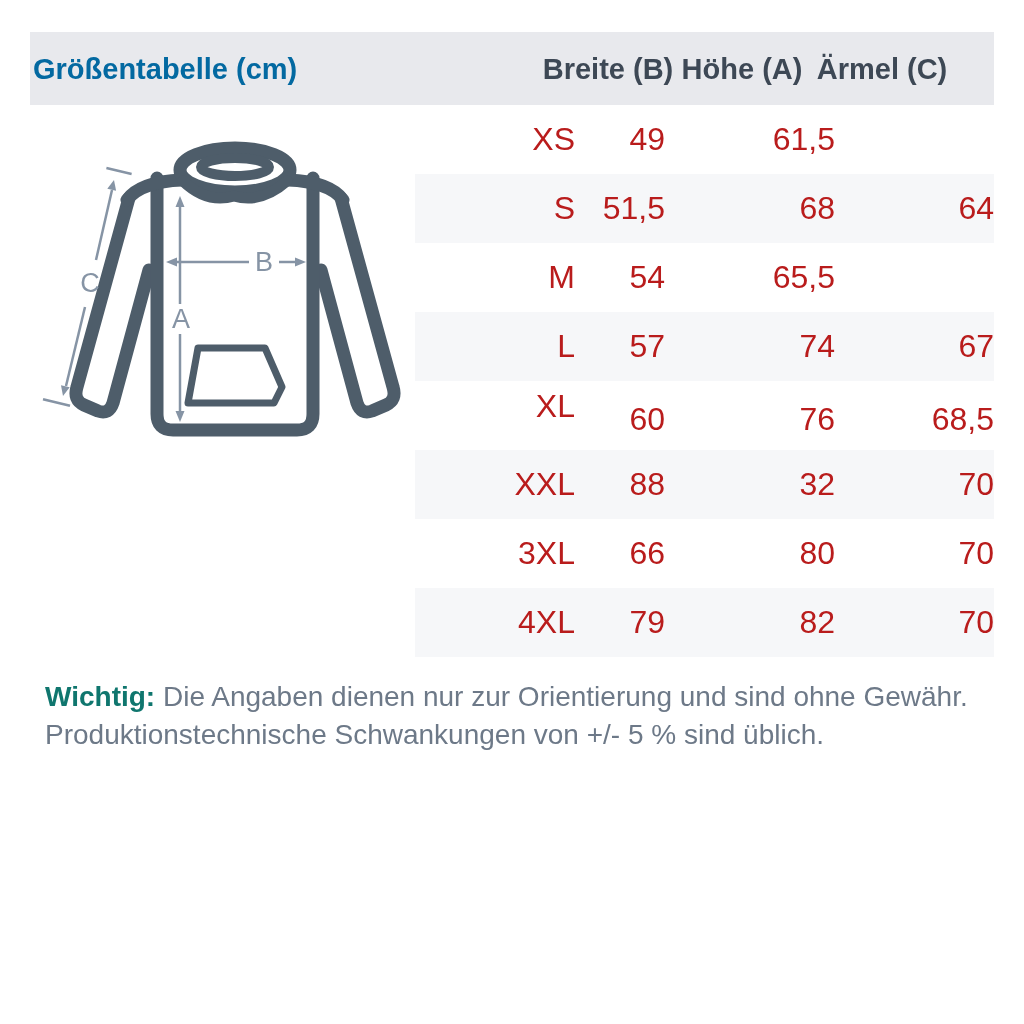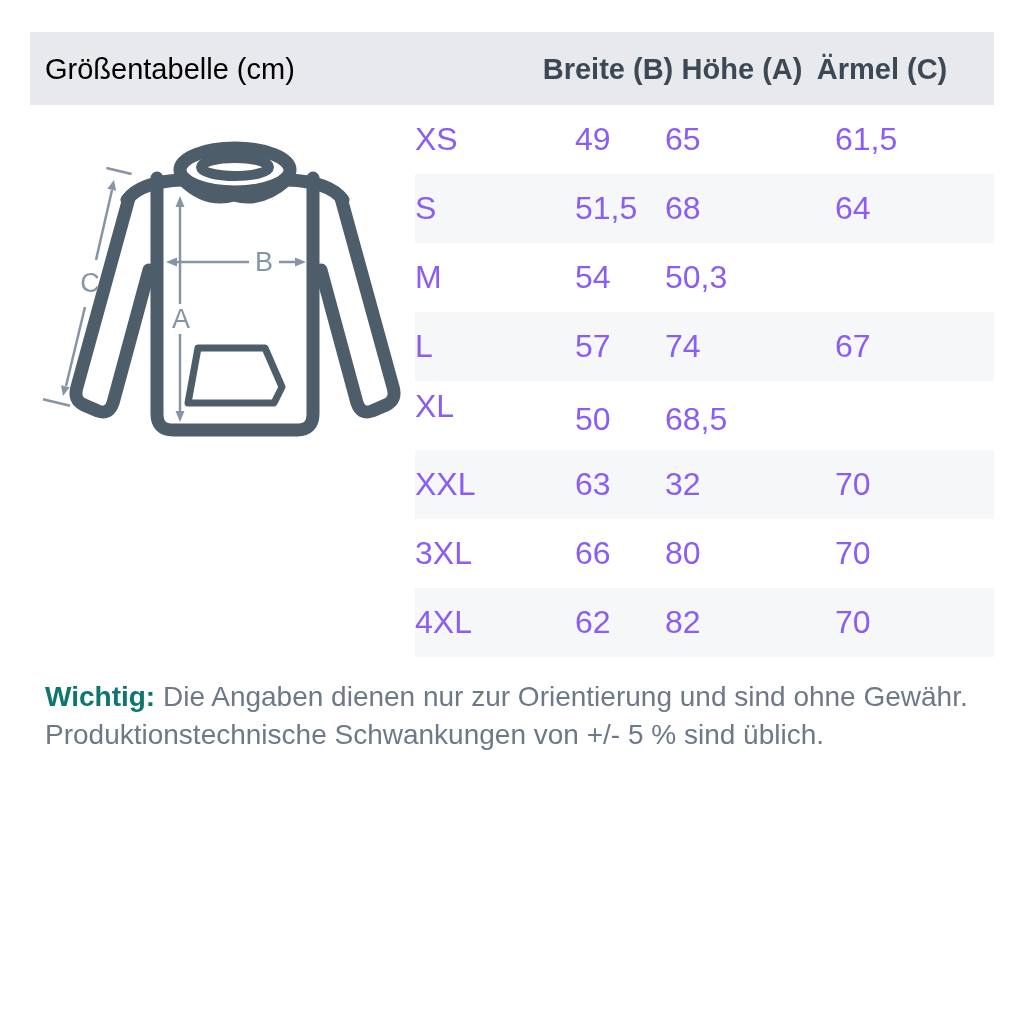--- a/index.html
+++ b/index.html
@@ -15,25 +15,25 @@
 
   
   .header-bar {
     position: absolute;
     left: 30px; top: 32px;
     width: 964px; height: 73px;
     background: #e8e9ed;
   }
   .header-title {
     position: absolute;
-    left: 15px; top: 50%;
+    left: 3px; top: 50%;
     transform: translateY(-50%);
     font-size: 29px;
-    font-weight: normal;
-    color: #000000;
+    font-weight: bold;
+    color: #0369a1;
     white-space: nowrap;
   }
   .header-col {
     position: absolute;
     top: 50%;
     transform: translate(-50%, -50%);
     font-size: 29px;
     font-weight: bold;
     color: #3d4855;
     white-space: nowrap;
@@ -49,23 +49,23 @@
     width: 579px;
   }
   .row {
     display: grid;
     grid-template-columns: 160px 90px 170px 159px;
     height: 69px;
     align-items: center;
   }
   .row.striped { background: #f6f7f9; }
   .row span {
-    text-align: left;
+    text-align: right;
     font-size: 32px;
-    color: #8b5cf6;
+    color: #b91c1c;
     position: relative;
   }
   .row.label-raised span[data-field="size"] { top: -9px; }
   .row.label-raised span.val { top: 4px; }
 
   
   .diagram {
     position: absolute;
     left: 30px; top: 120px;
     width: 380px; height: 350px;
@@ -92,67 +92,67 @@
     <div class="header-title">Größentabelle (cm)</div>
     <div class="header-col col-breite">Breite (B)</div>
     <div class="header-col col-hoehe">Höhe (A)</div>
     <div class="header-col col-aermel">Ärmel (C)</div>
   </div>
 
   <div class="rows">
     <div class="row">
       <span data-field="size">XS</span>
       <span data-field="breite" class="val">49</span>
-      <span data-field="hoehe" class="val">65</span>
       <span data-field="aermel" class="val">61,5</span>
     </div>
 
     <div class="row striped">
       <span data-field="size">S</span>
       <span data-field="breite" class="val">51,5</span>
       <span data-field="hoehe" class="val">68</span>
       <span data-field="aermel" class="val">64</span>
     </div>
 
     <div class="row">
       <span data-field="size">M</span>
       <span data-field="breite" class="val">54</span>
-      <span data-field="aermel" class="val">50,3</span>
+      <span data-field="aermel" class="val">65,5</span>
     </div>
 
     <div class="row striped">
       <span data-field="size">L</span>
       <span data-field="breite" class="val">57</span>
       <span data-field="hoehe" class="val">74</span>
       <span data-field="aermel" class="val">67</span>
     </div>
 
     <div class="row label-raised">
       <span data-field="size">XL</span>
-      <span data-field="breite" class="val">50</span>
+      <span data-field="breite" class="val">60</span>
+      <span data-field="hoehe" class="val">76</span>
       <span data-field="aermel" class="val">68,5</span>
     </div>
 
     <div class="row striped">
       <span data-field="size">XXL</span>
-      <span data-field="breite" class="val">63</span>
+      <span data-field="breite" class="val">88</span>
       <span data-field="hoehe" class="val">32</span>
       <span data-field="aermel" class="val">70</span>
     </div>
 
     <div class="row">
       <span data-field="size">3XL</span>
       <span data-field="breite" class="val">66</span>
       <span data-field="hoehe" class="val">80</span>
       <span data-field="aermel" class="val">70</span>
     </div>
 
     <div class="row striped">
       <span data-field="size">4XL</span>
-      <span data-field="breite" class="val">62</span>
+      <span data-field="breite" class="val">79</span>
       <span data-field="hoehe" class="val">82</span>
       <span data-field="aermel" class="val">70</span>
     </div>
   </div>
 
   <div class="diagram">
     <svg width="380" height="350" viewBox="0 0 380 350" xmlns="http://www.w3.org/2000/svg">
 
       <path d="M 99,78 L 47,267 Q 43,280 54,285 L 68,291 Q 79,295 83,283 L 119,150" fill="none" stroke="#4e5d6a" stroke-width="13" stroke-linecap="round" stroke-linejoin="round"></path>
       <path d="M 311,78 L 363,267 Q 367,280 356,285 L 342,291 Q 331,295 327,283 L 291,150" fill="none" stroke="#4e5d6a" stroke-width="13" stroke-linecap="round" stroke-linejoin="round"></path>

